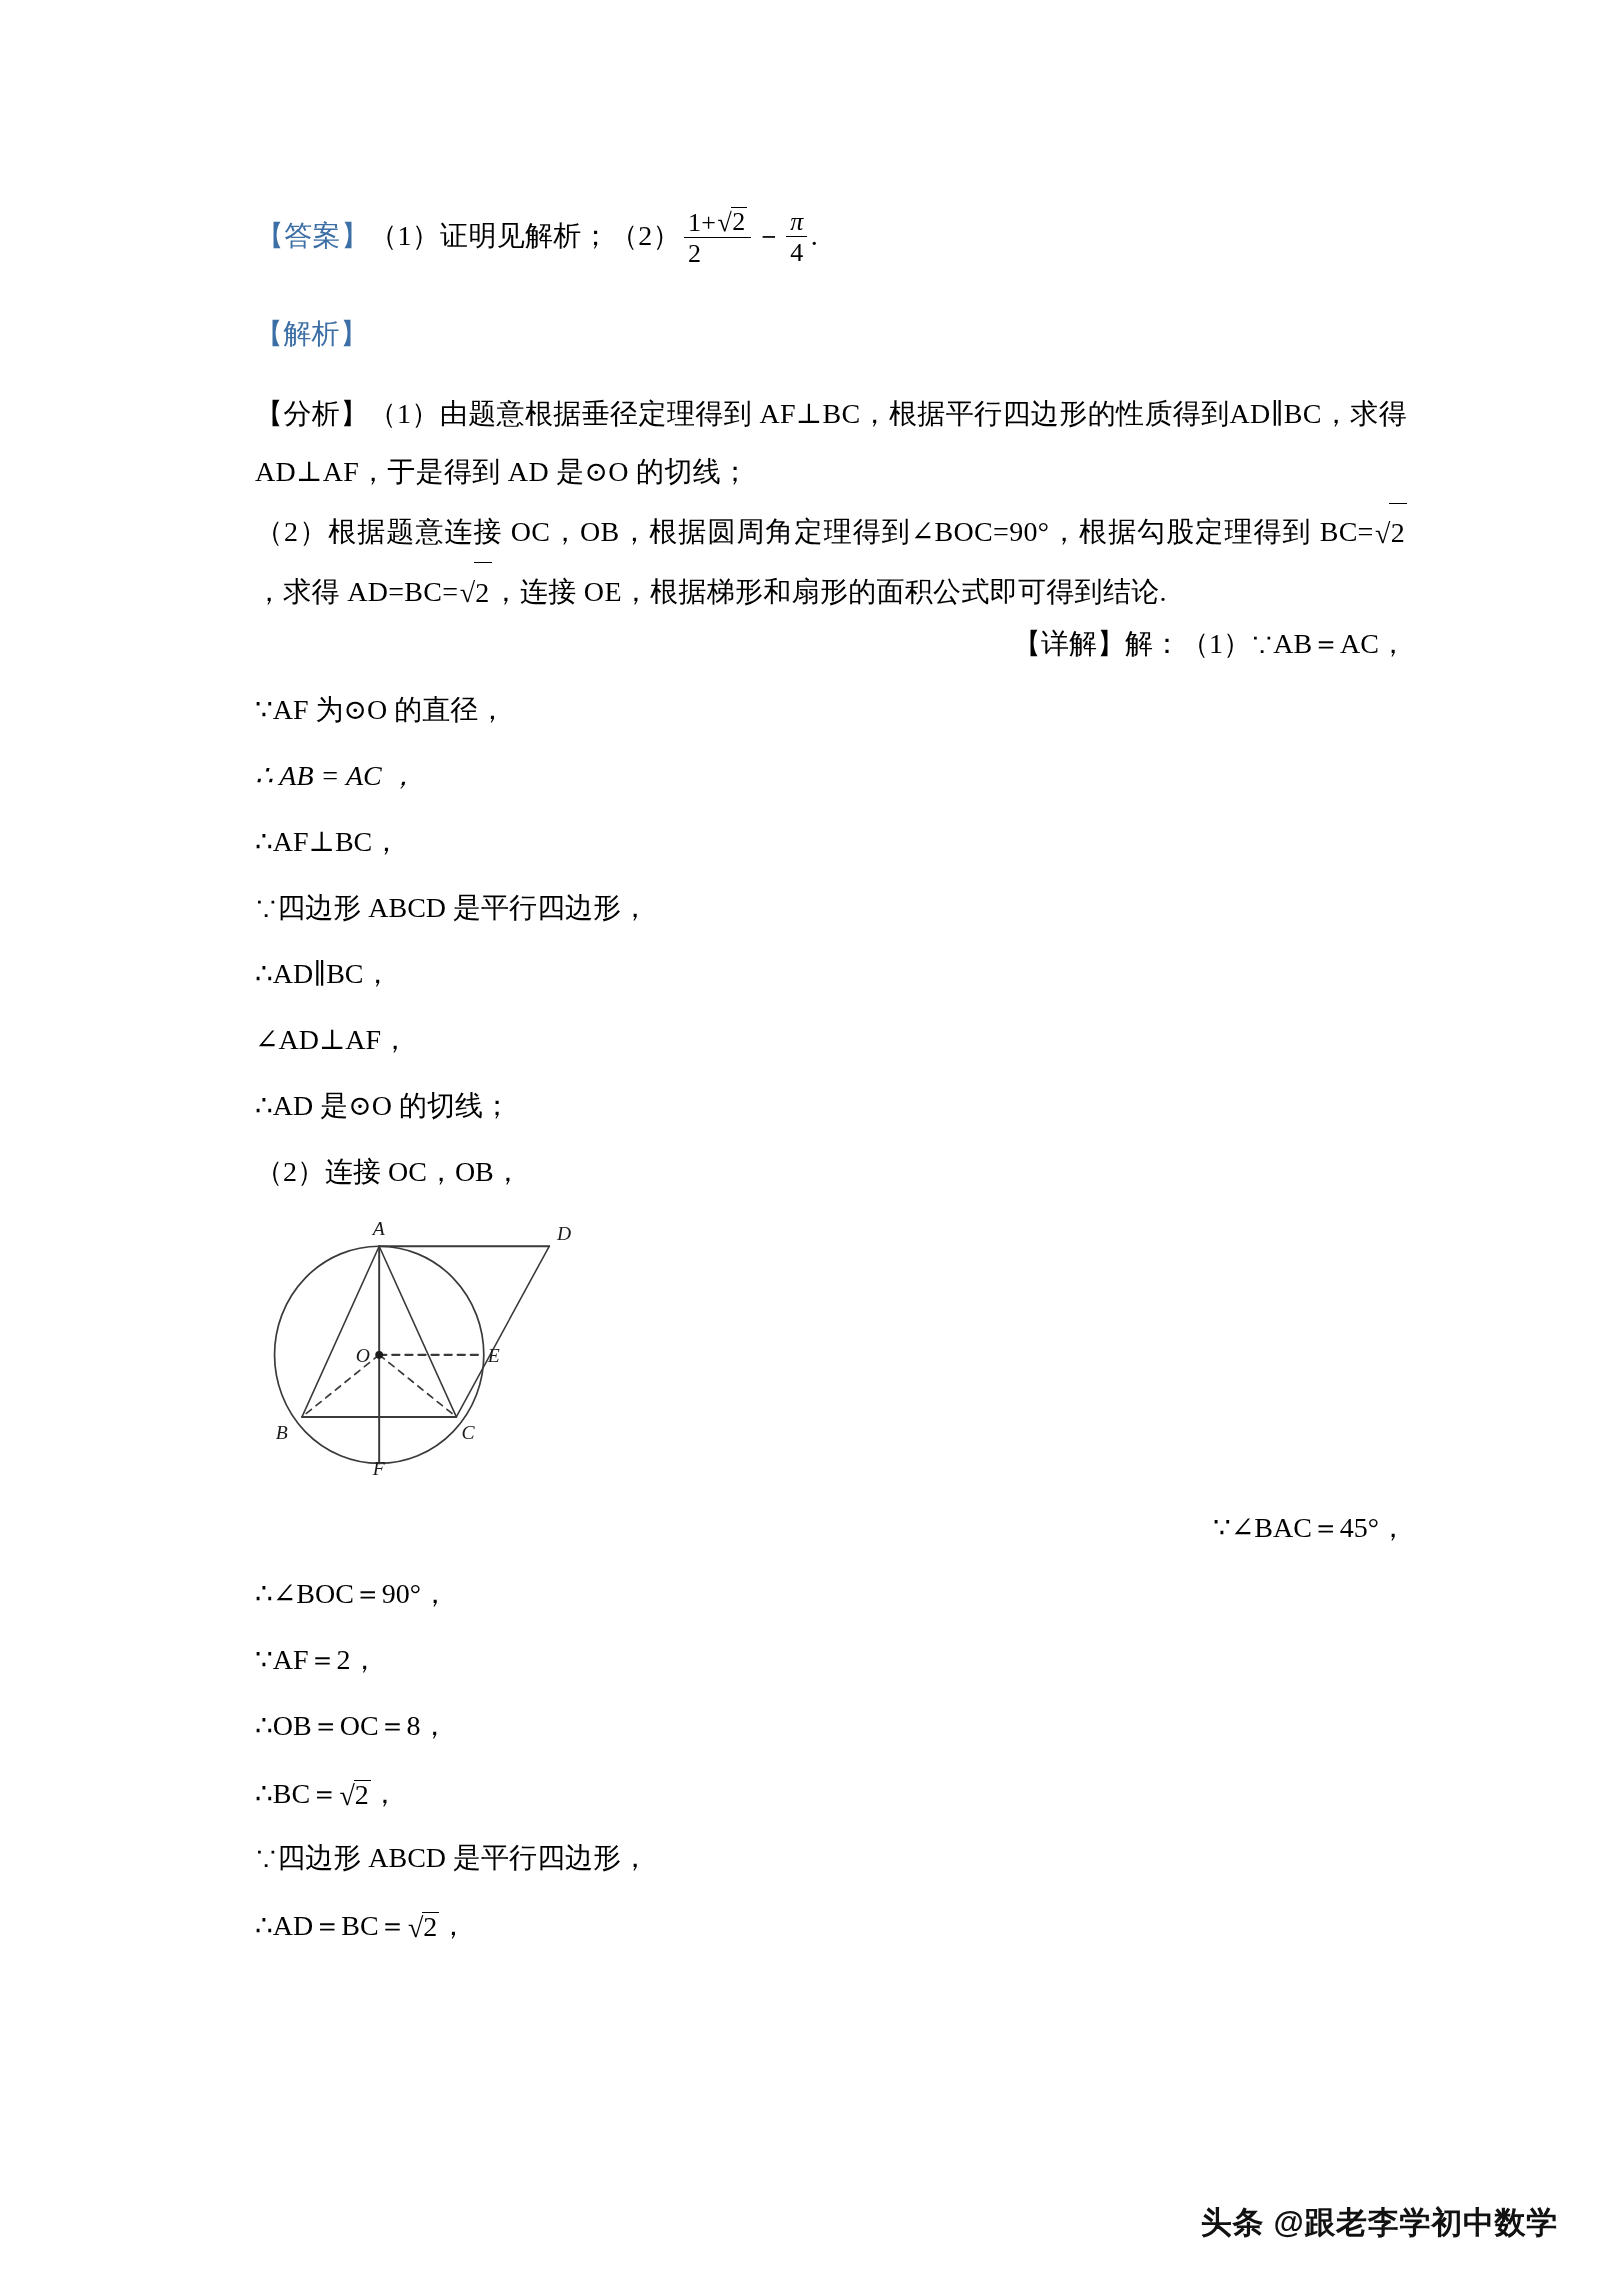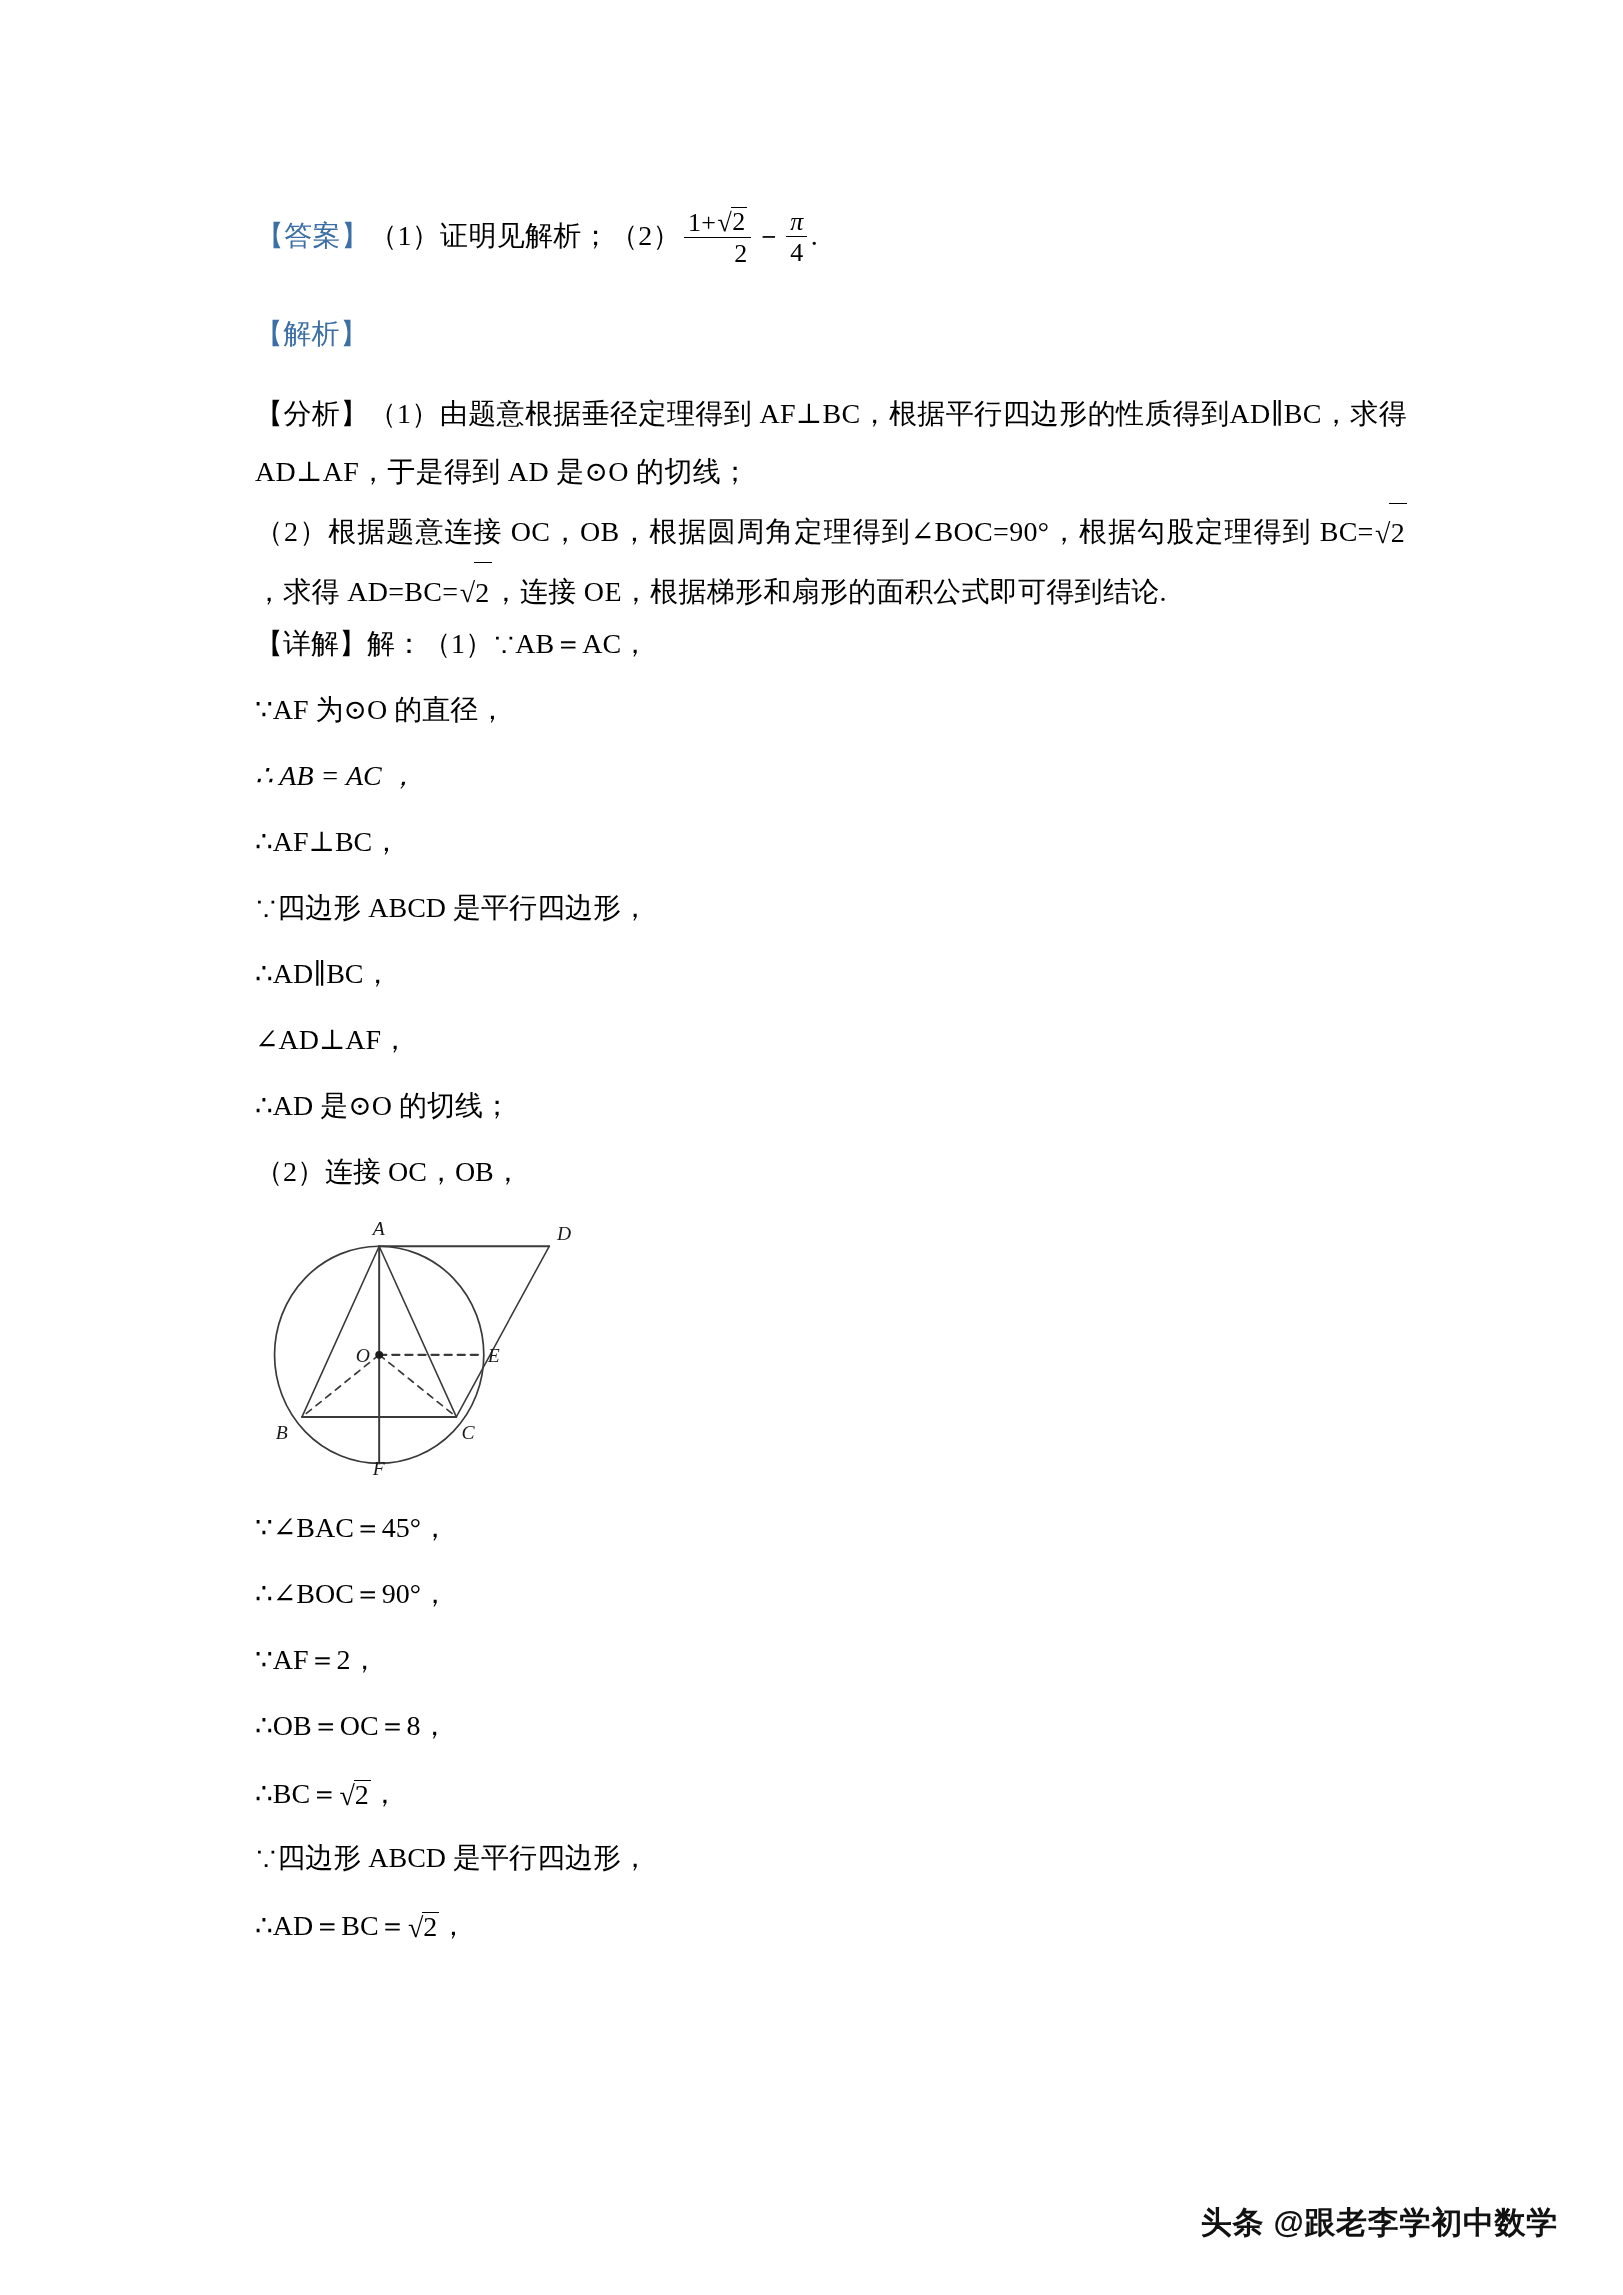--- a/index.html
+++ b/index.html
@@ -55,29 +55,29 @@
   .blk-fenxi    { margin-top: 14.4px; }
   .blk-detail   { margin-top: 9.2px; }
 
   .step {
     font-size: 28px;
     line-height: 1.0;
     height: 29px;
     margin-top: 37px;
     white-space: nowrap;
   }
-  .step.first { margin-top: 0; }
+  .step.first { margin-top: 0; text-align: right; }
 
   .ital { font-style: italic; }
 
   
   .ifrac {
     display: inline-block;
     vertical-align: middle;
-    text-align: right;
+    text-align: left;
     font-size: 26px;
     line-height: 1.05;
     margin: 0 3.3px;
     position: relative;
     top: -1.3px;
   }
   .ifrac .num {
     display: block;
     padding: 0 3.9px 1.3px 3.9px;
     border-bottom: 1.3px solid #000;

